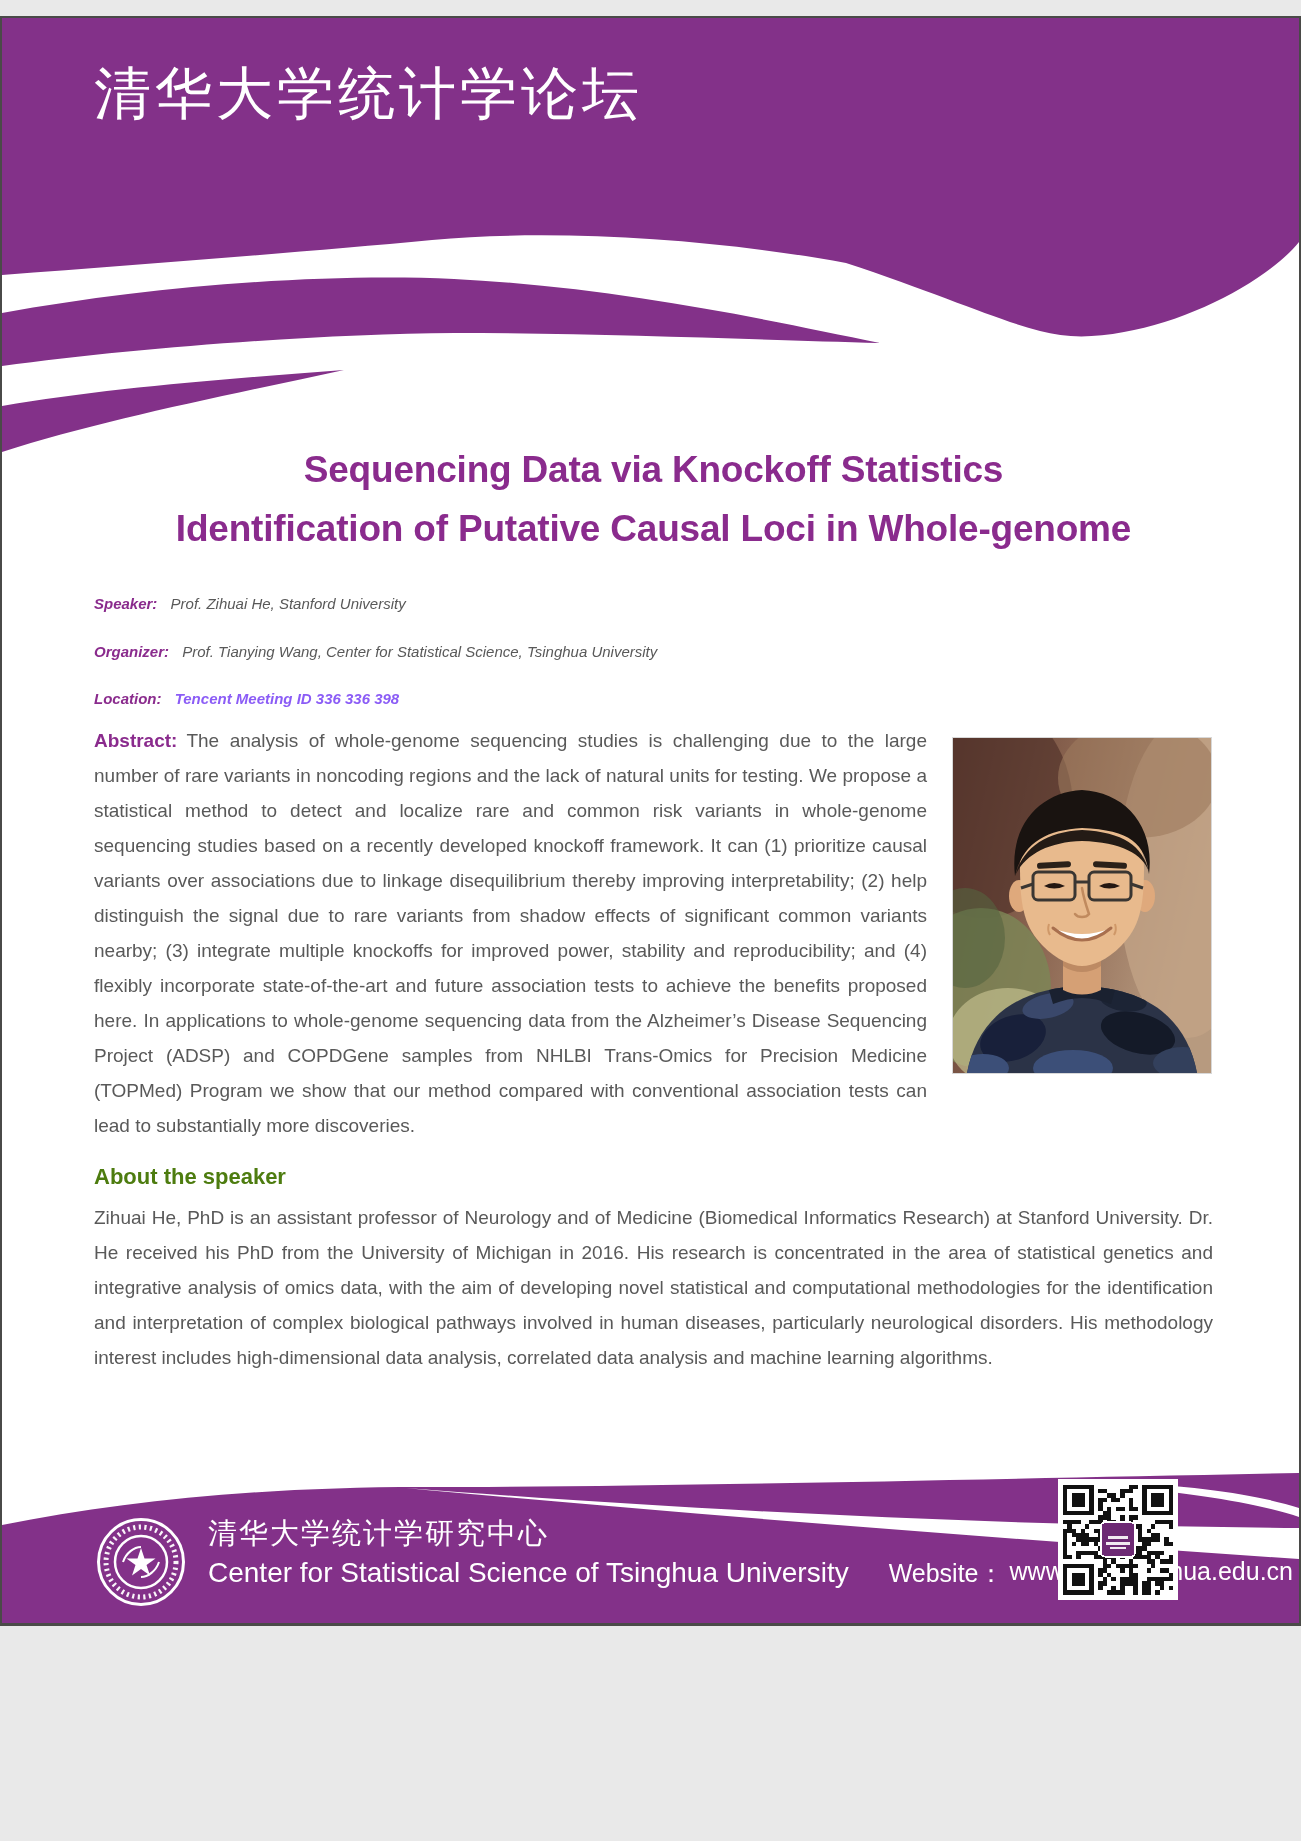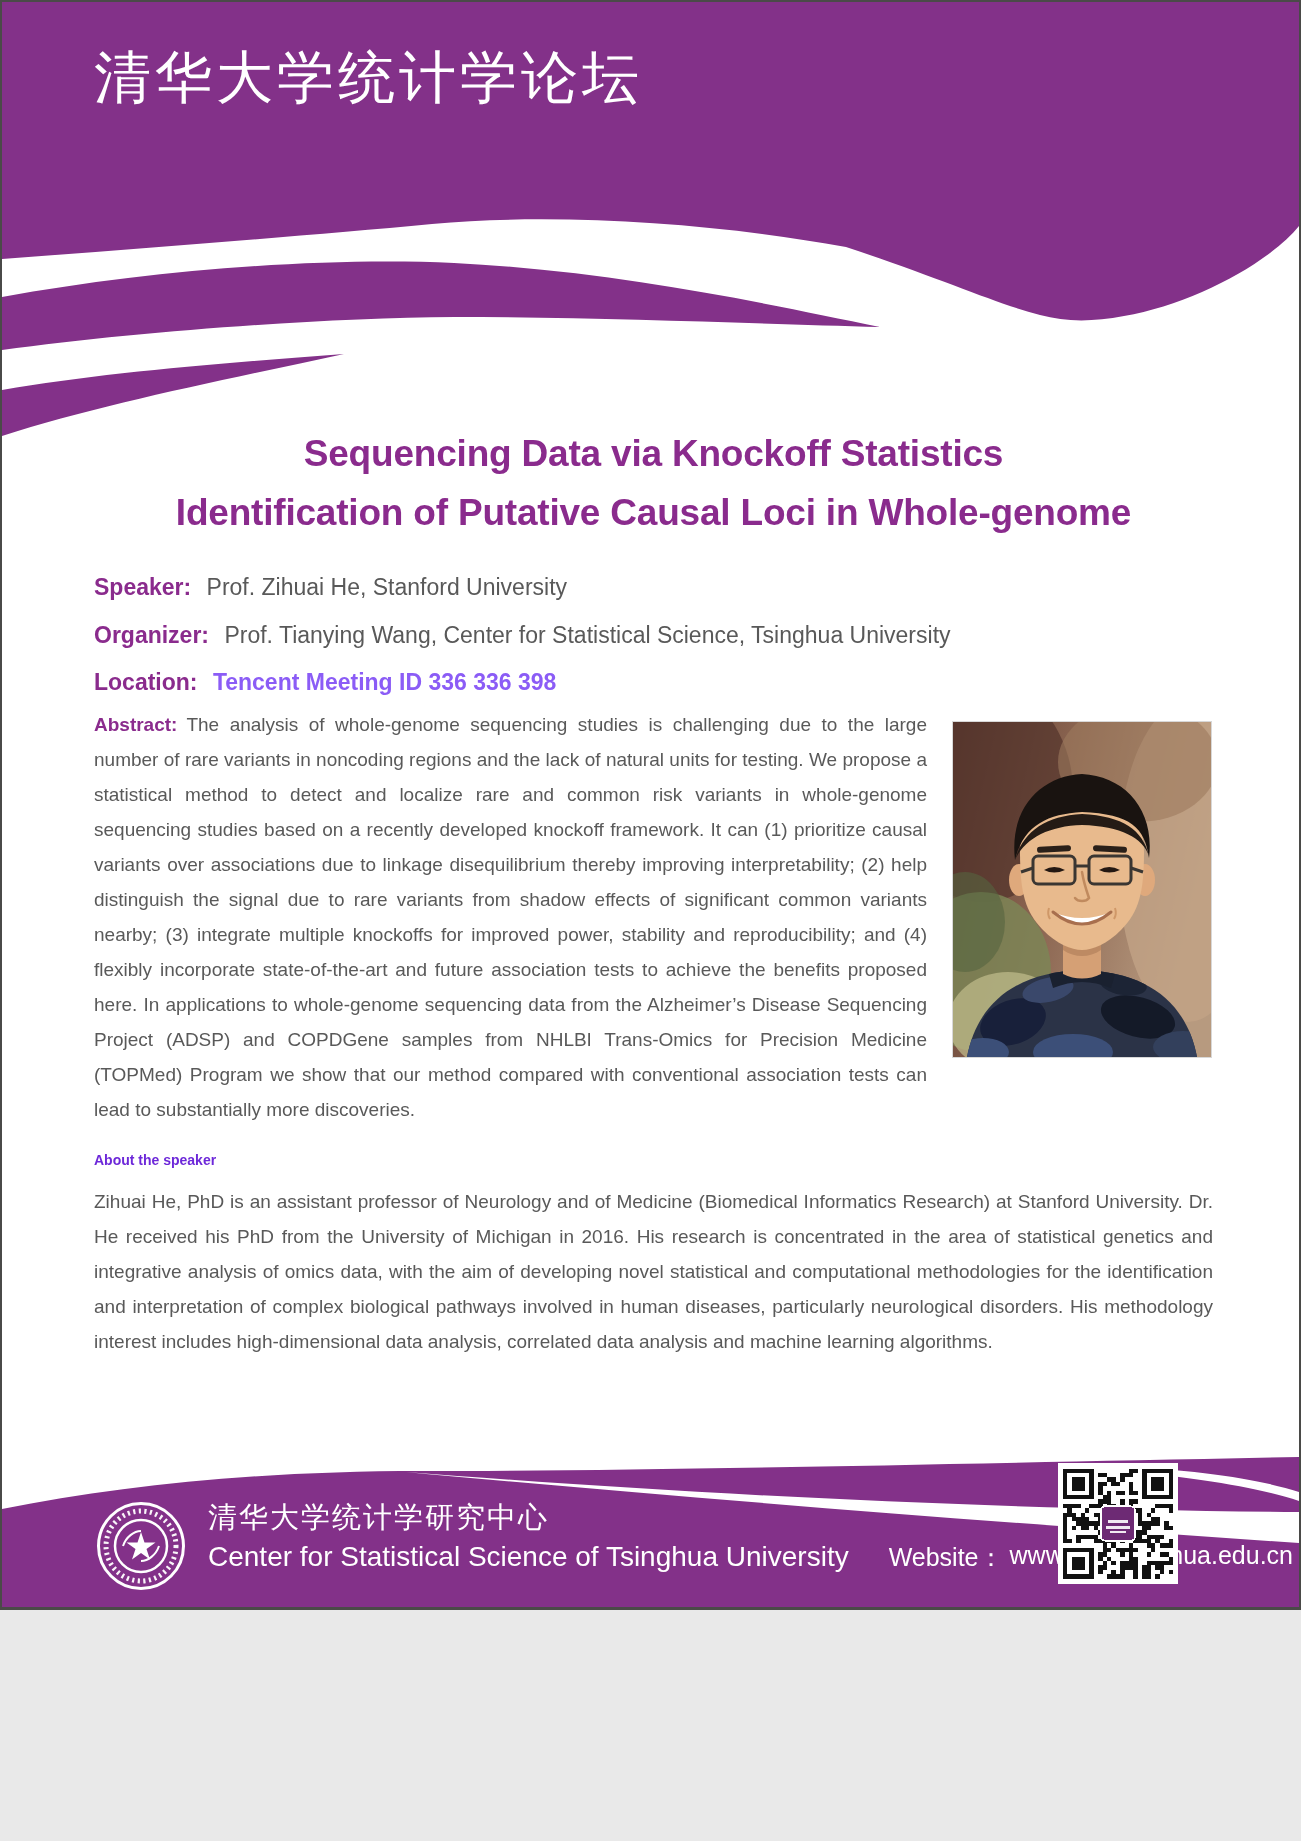--- a/index.html
+++ b/index.html
@@ -1,20 +1,20 @@
 <!DOCTYPE html>
 <html><head>
 <meta charset="utf-8">
 <style>
   html,body{margin:0;padding:0;background:#e9e9e9;}
   *{box-sizing:border-box;}
   .poster{
     position:relative;
     width:1301px;height:1610px;
-    margin:0 auto;
+    margin:16px auto;
     background:#ffffff;
     border:2px solid #4a4a48;
     border-bottom-width:3px;
     overflow:hidden;
     font-family:"Liberation Sans","DejaVu Sans",sans-serif;
   }
   svg{display:block;}
 
   
   .header-wave{position:absolute;top:0;left:0;width:1297px;height:460px;z-index:1;}
@@ -31,35 +31,35 @@
   
   .content{
     position:relative;z-index:2;
     padding:412px 86px 0 92px;
   }
   .talk-title{
     text-align:center;color:#8a2b8d;font-weight:bold;
     font-size:37px;line-height:59px;letter-spacing:-0.2px;
     margin-top:10px;
   }
-  .details{margin-top:22px;font-size:23px;line-height:47.5px;color:#595959;}
+  .details{margin-top:22px;font-size:15px;line-height:47.5px;color:#595959;font-style:italic;}
   .detail-label{color:#8a2b8d;font-weight:bold;margin-right:9px;}
   .detail-value{color:#595959;}
   .detail-value.strong{color:#8b5cf6;font-weight:bold;}
   .para{
     font-size:19px;line-height:35px;color:#595959;
     text-align:justify;margin:0;
   }
   .photo-float{
     float:right;width:258px;height:335px;
     margin:15px 2px 40px 26px;
     outline:1px solid #d8d8d8;
   }
   .about-heading{
-    color:#6d28d9;font-weight:bold;font-size:14px;line-height:47.5px;margin-top:10px;
+    color:#4d7c0f;font-weight:bold;font-size:22px;line-height:47.5px;margin-top:10px;
   }
 
   
   .footer-wave{position:absolute;left:0;bottom:0;width:1297px;height:150px;z-index:4;}
   .footer-content{
     position:absolute;left:0;bottom:0;width:1297px;height:150px;z-index:5;color:#fff;
   }
   .seal{position:absolute;left:94px;top:44px;width:90px;height:90px;}
   .footer-lines{position:absolute;left:206px;top:42px;}
   .footer-org-zh{font-size:29px;font-weight:400;letter-spacing:2px;line-height:36px;}

